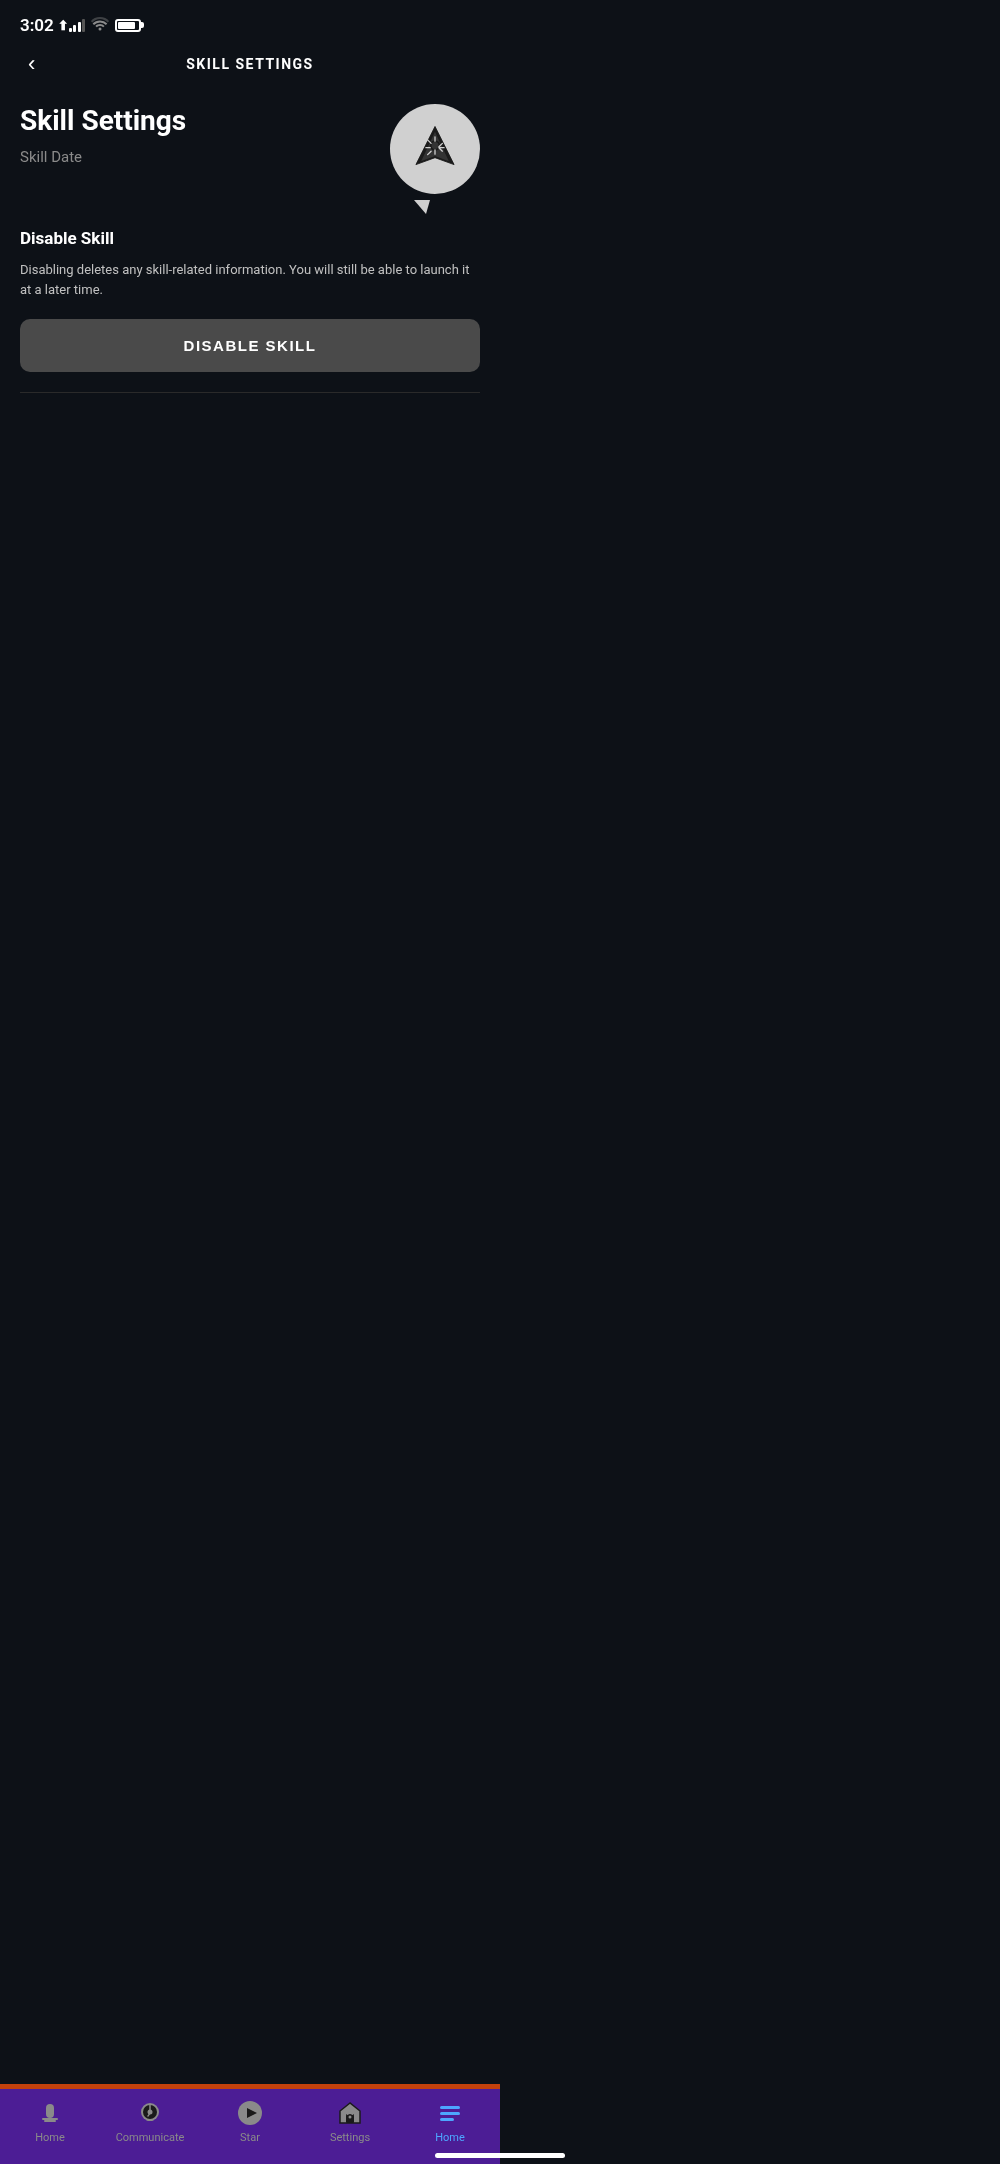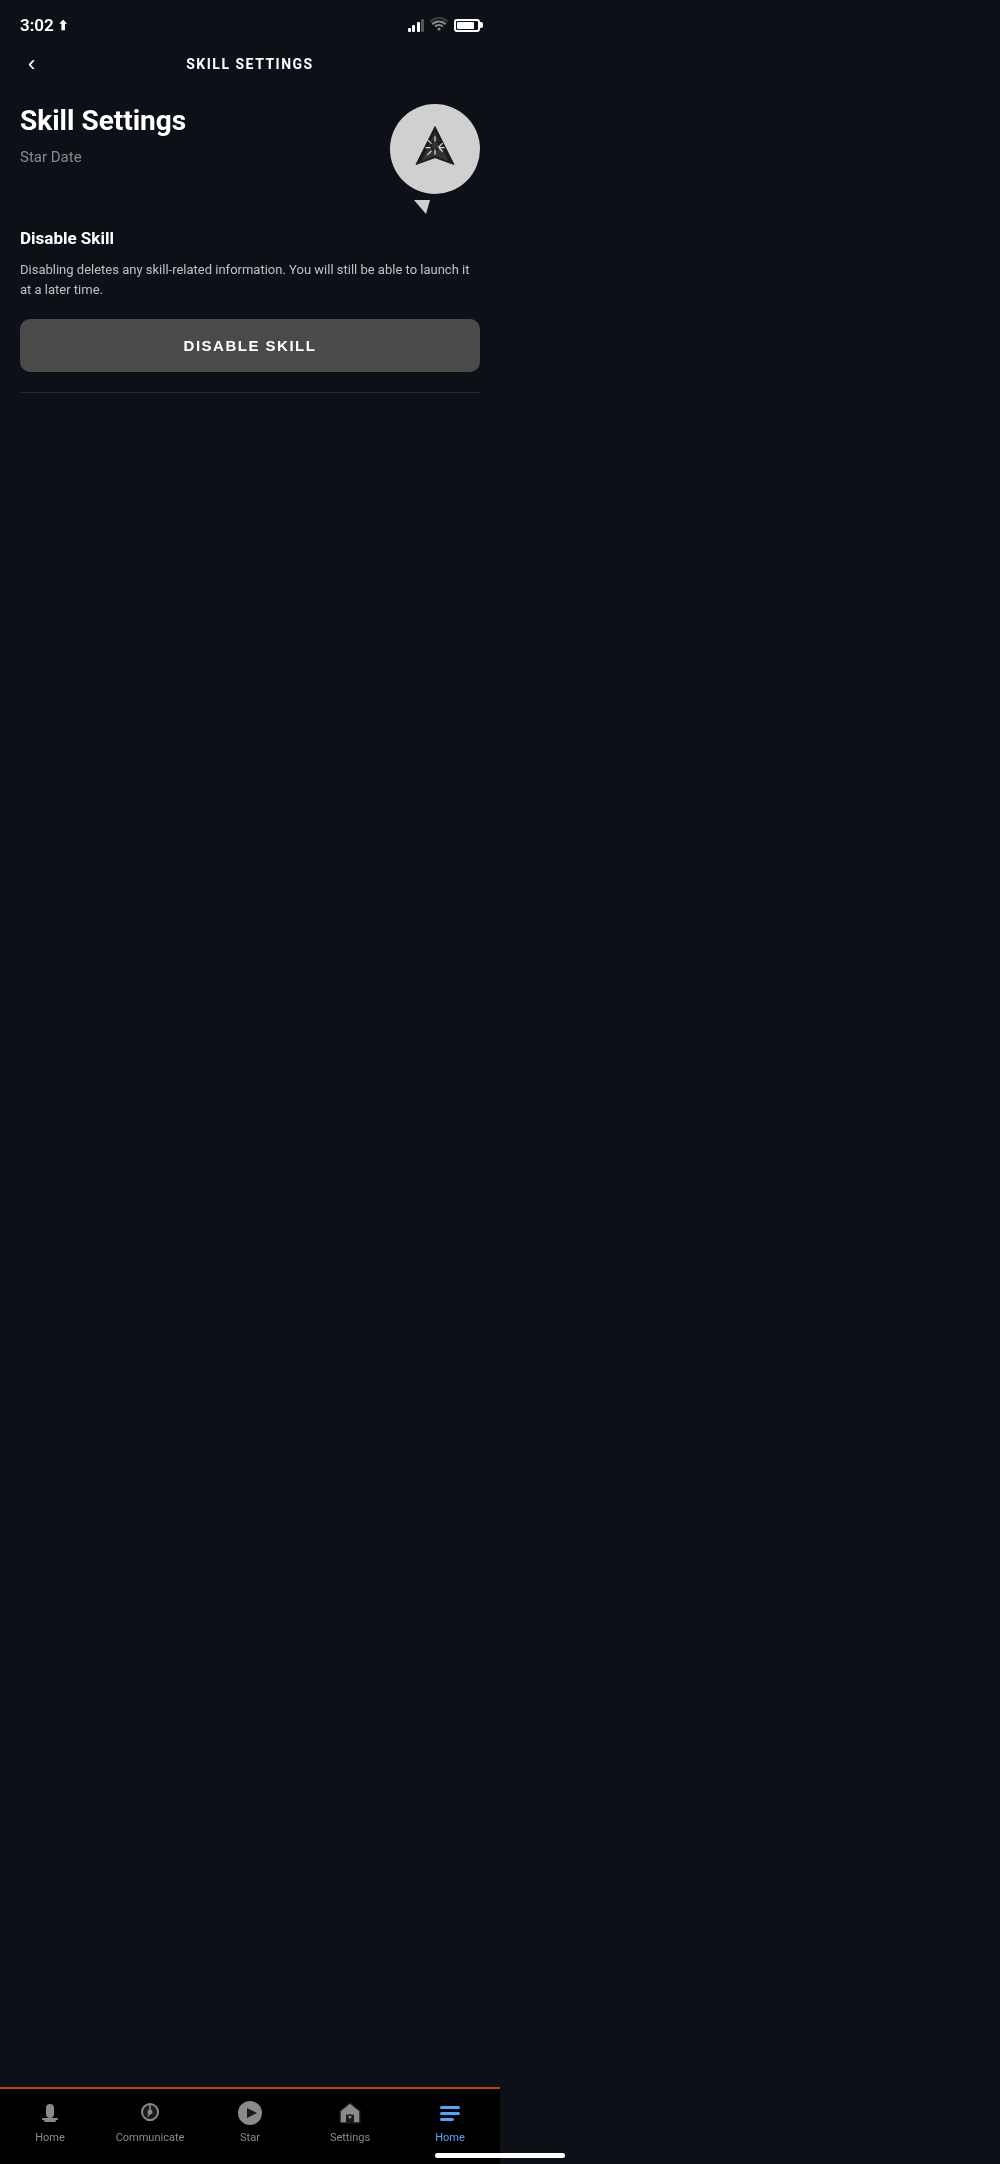--- a/index.html
+++ b/index.html
@@ -15,21 +15,21 @@
       font-family: -apple-system, BlinkMacSystemFont, 'Segoe UI', Roboto, sans-serif;
       width: 500px;
       min-height: 1082px;
       position: relative;
       overflow-x: hidden;
     }
 
     
     .status-bar {
       display: flex;
-      justify-content: space-between;
+      justify-content: flex-start;
       align-items: center;
       padding: 14px 20px 8px;
       height: 44px;
     }
 
     .status-time {
       font-size: 17px;
       font-weight: 600;
       color: #ffffff;
       display: flex;
@@ -223,22 +223,22 @@
       background: #2a2a2a;
       margin-top: 20px;
     }
 
     
     .bottom-nav {
       position: fixed;
       bottom: 0;
       left: 0;
       width: 500px;
-      background: #000000;
-      border-top: 2px solid #c2410c;
+      background: #4c1d95;
+      border-top: 5px solid #c2410c;
       display: flex;
       justify-content: space-around;
       align-items: center;
       padding: 10px 0 20px;
     }
 
     .nav-item {
       display: flex;
       flex-direction: column;
       align-items: center;
@@ -319,21 +319,21 @@
     <span>‹</span>
   </button>
   <span class="header-title">SKILL SETTINGS</span>
 </div>
 
 <div class="main-content">
 
   <div class="skill-header">
     <div class="skill-title-section">
       <h1 class="skill-title">Skill Settings</h1>
-      <p class="skill-subtitle">Star Date</p>
+      <p class="skill-subtitle">Skill Date</p>
     </div>
     <div class="skill-logo-bubble">
       <div class="bubble-circle">
 
         <svg class="starfleet-logo" viewBox="0 0 60 60" fill="none">
 
           <path d="M30 4 L52 48 L30 40 L8 48 Z" fill="#1a1a1a" stroke="#1a1a1a" stroke-width="1"></path>
 
           <path d="M30 10 L46 44 L30 38 L14 44 Z" fill="#333333"></path>
 

